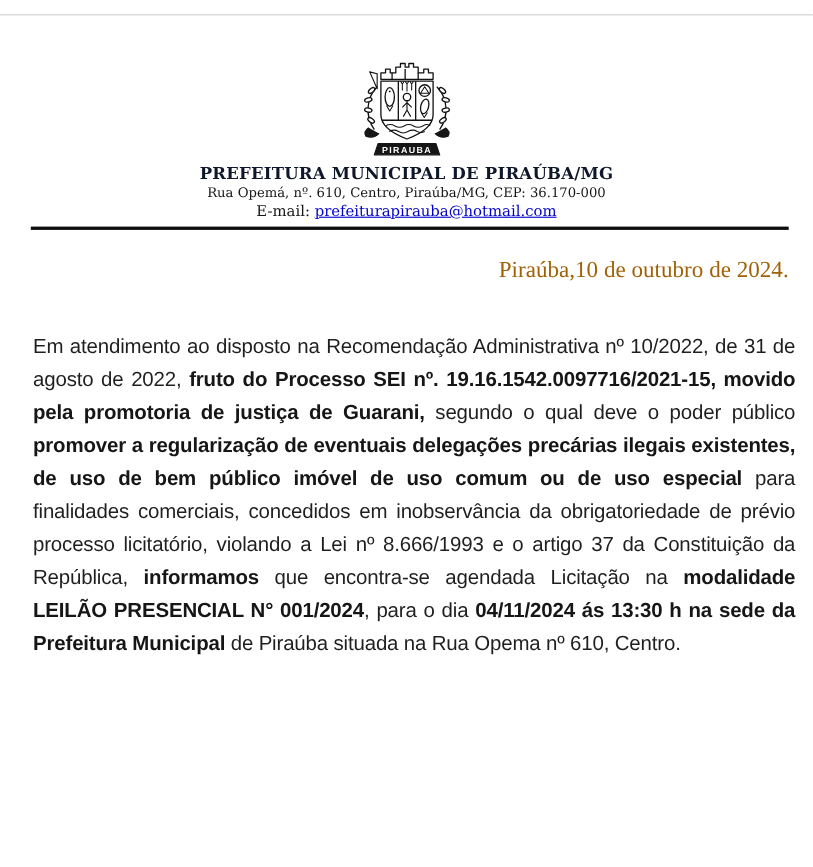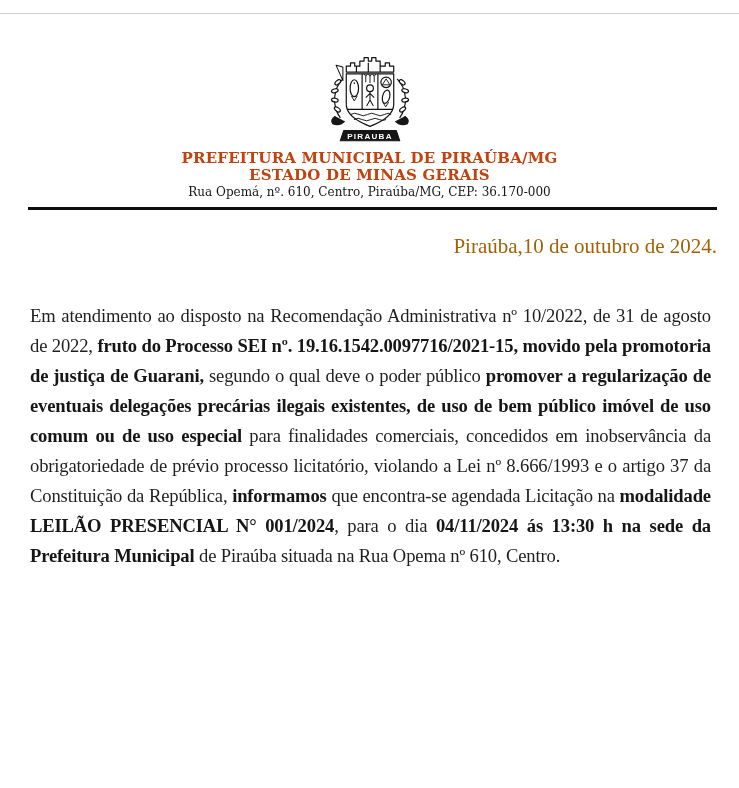--- a/index.html
+++ b/index.html
@@ -26,21 +26,21 @@
     margin: 0 auto 5px auto;
     width: 112px;
     height: 100px;
   }
   .org-name, .org-state {
     font-family: "DejaVu Serif", serif;
     font-weight: 700;
     font-size: 15px;
     letter-spacing: 0.2px;
     line-height: 17px;
-    color: #c2410c;
+    color: #0f172a;
   }
   .addr-line {
     font-family: "DejaVu Serif", serif;
     font-size: 12px;
     line-height: 16.5px;
     color: #161616;
   }
   .email-line { font-family: "DejaVu Serif", serif; font-size: 13.5px; line-height: 16.5px; color:#161616; }
   .email-link {
     color: #0000cc;
@@ -53,22 +53,22 @@
     margin: 6px 22px 0 28px;
   }
   .date-line {
     font-family: "Liberation Serif", serif;
     font-size: 21px;
     color: #a16207;
     text-align: right;
     margin: 24px 22px 0 0;
   }
   .body-paragraph {
-    margin: 42px 28px 0 30px;
-    font-family: Liberation Serif, serif;
+    margin: 42px 16px 0 30px;
+    font-family: Liberation Sans, sans-serif;
     font-size: 18.6px;
     letter-spacing: -0.15px;
     line-height: 30px;
     text-align: justify;
     color: #1f1f1f;
   }
   .body-paragraph b { font-weight: 700; color: #161616; }
 </style>
 </head>
 <body>
@@ -123,21 +123,21 @@
 
       <path d="M24,84 q-6,4 -3,9 q8,3 14,-3" fill="#161616" stroke="#161616"></path>
       <path d="M106,84 q6,4 3,9 q-8,3 -14,-3" fill="#161616" stroke="#161616"></path>
 
       <polygon points="34,101 96,101 100,113 30,113" fill="#161616" stroke="#161616"></polygon>
     </g>
     <text x="65" y="110.5" text-anchor="middle" font-family="Liberation Sans, sans-serif" font-size="9.5" font-weight="bold" fill="#ffffff" letter-spacing="1.5">PIRAUBA</text>
   </svg>
 
   <div class="org-name">PREFEITURA MUNICIPAL DE PIRAÚBA/MG</div>
-  <div class="org-state">ESTADO DE MINAS GERAIS</div>
   <div class="addr-line">Rua Opemá, nº. 610, Centro, Piraúba/MG, CEP: 36.170-000</div>
+  <div class="email-line"><span>E-mail: </span><a class="email-link">prefeiturapirauba@hotmail.com</a></div>
 </header>
 
 <div class="header-rule"></div>
 
 <p class="date-line">Piraúba,10 de outubro de 2024.</p>
 
 <p class="body-paragraph"><span>Em atendimento ao disposto na Recomendação Administrativa nº 10/2022, de 31 de agosto de 2022, </span><b>fruto do Processo SEI nº. 19.16.1542.0097716/2021-15, movido pela promotoria de justiça de Guarani,</b><span> segundo o qual deve o poder público </span><b>promover a regularização de eventuais delegações precárias ilegais existentes, de uso de bem público imóvel de uso comum ou de uso especial</b><span> para finalidades comerciais, concedidos em inobservância da obrigatoriedade de prévio processo licitatório, violando a Lei nº 8.666/1993 e o artigo 37 da Constituição da República, </span><b>informamos</b><span> que encontra-se agendada Licitação  na </span><b>modalidade LEILÃO PRESENCIAL N° 001/2024</b><span>, para o dia </span><b>04/11/2024 ás 13:30 h na sede da Prefeitura Municipal</b><span> de Piraúba  situada na Rua Opema nº 610, Centro.</span></p>
 
 </body></html>

